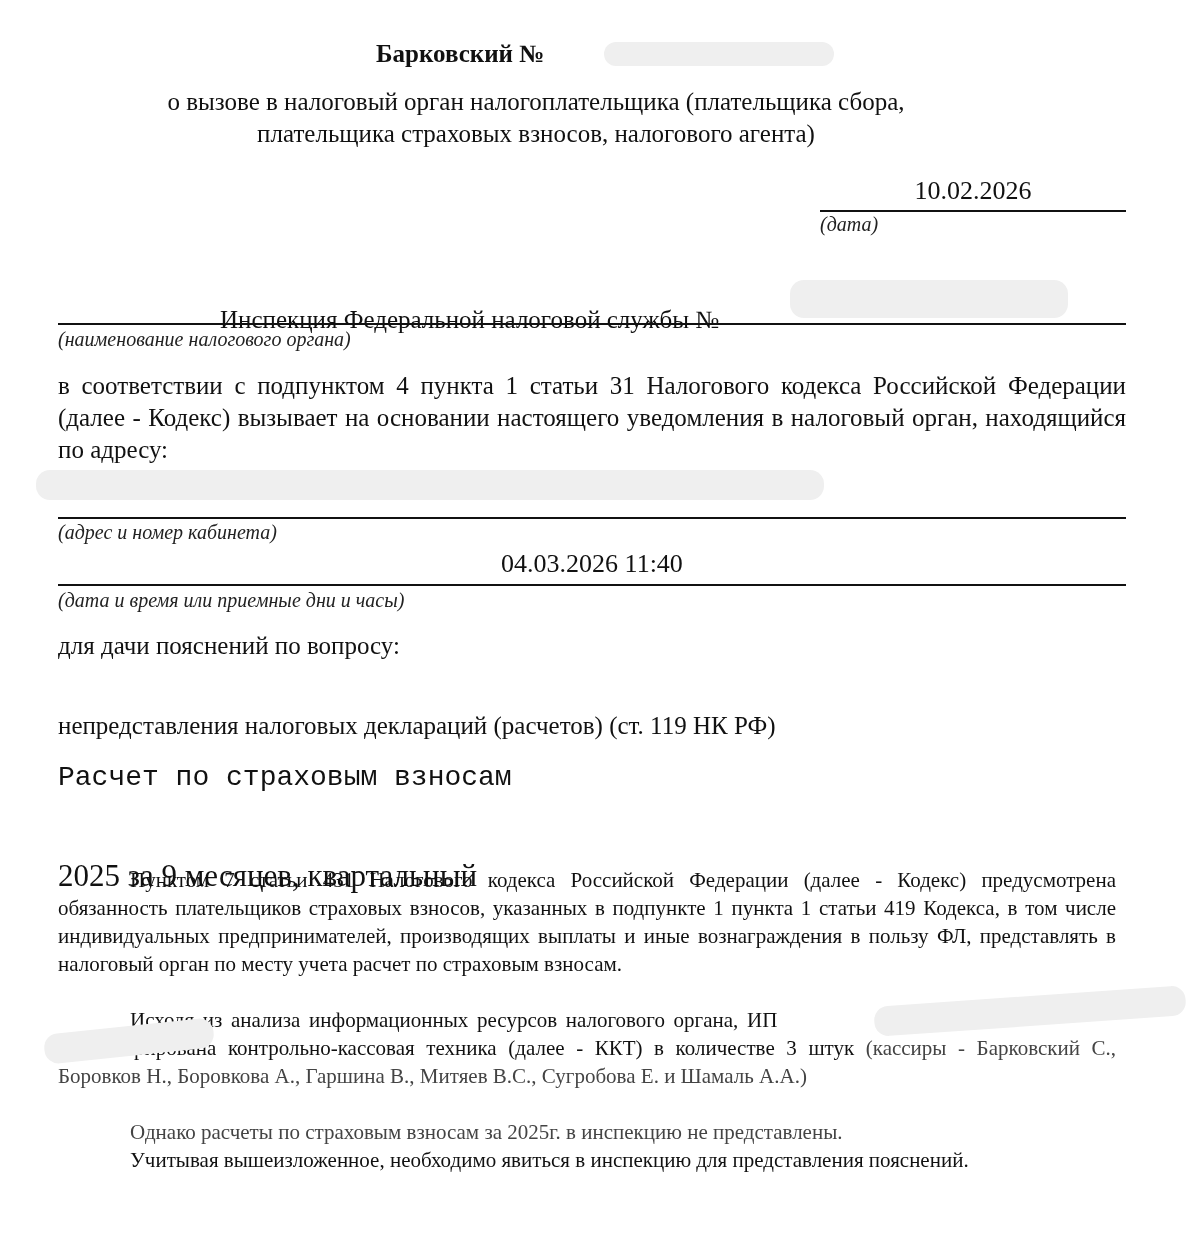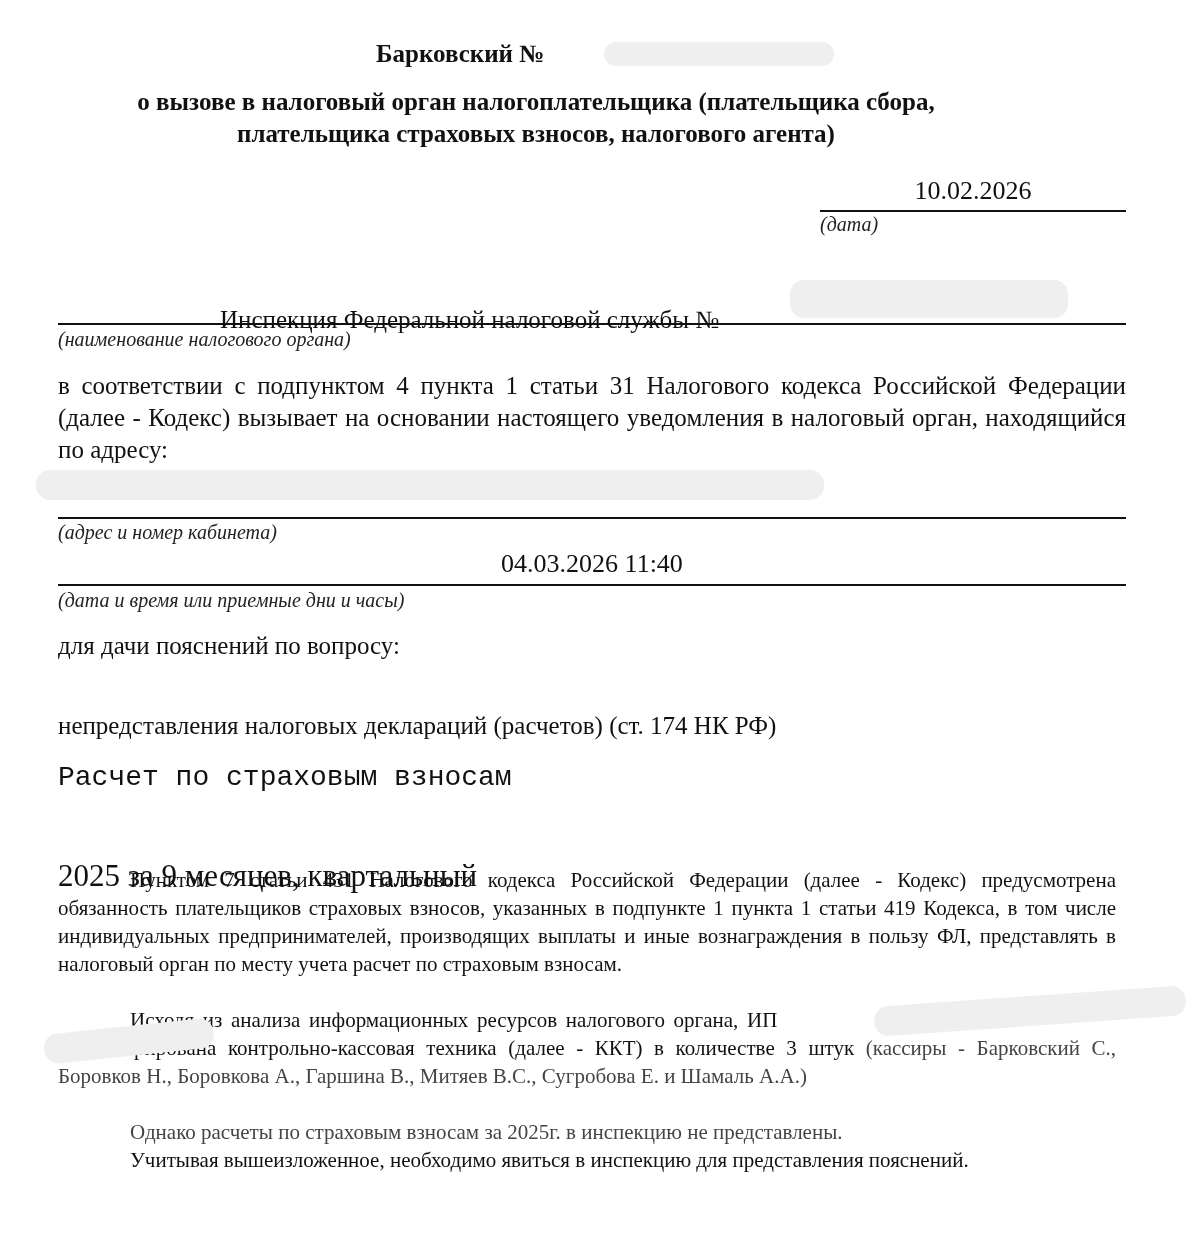--- a/index.html
+++ b/index.html
@@ -2,21 +2,21 @@
 <html><head>
 <meta charset="utf-8">
 <style>
   html, body { margin: 0; padding: 0; background: #ffffff; }
   body {
     width: 1200px; height: 1241px; position: relative; overflow: hidden;
     font-family: "Liberation Serif", "DejaVu Serif", serif; color: #111;
   }
   .abs { position: absolute; }
   .title {
-    left: 0; width: 1072px; text-align: center; font-weight: bold; font-size: 25px;
+    left: 0; width: 1072px; text-align: center; font-weight: normal; font-size: 25px;
   }
   .center { text-align: center; }
   .line { position: absolute; height: 2px; background: #111; }
   .caption { font-style: italic; font-size: 20px; text-align: left; color: #222; }
   .body-text { font-size: 25px; line-height: 32px; text-align: justify; }
   .para { font-size: 21px; line-height: 28px; text-align: justify; }
   .indent { text-indent: 72px; }
   .grey { color: #444; }
   .redact {
     position: absolute; background: #efefef; border-radius: 14px;
@@ -48,21 +48,21 @@
 <div class="abs" style="left:58px; width:1068px; top:470px; font-size:25px;"></div>
 <div class="redact" style="left:36px; top:470px; width:788px; height:30px;"></div>
 <div class="line" style="left:58px; width:1068px; top:517px;"></div>
 <div class="abs caption" style="left:58px; width:1068px; top:521px;">(адрес и номер кабинета)</div>
 
 <div class="abs center" style="left:58px; width:1068px; top:549px; font-size:26px;">04.03.2026 11:40</div>
 <div class="line" style="left:58px; width:1068px; top:584px;"></div>
 <div class="abs caption" style="left:58px; width:1068px; top:589px;">(дата и время или приемные дни и часы)</div>
 
 <div class="abs" style="left:58px; top:632px; font-size:25px;">для дачи пояснений по вопросу:</div>
-<div class="abs" style="left:58px; top:712px; font-size:25px;">непредставления налоговых деклараций (расчетов) (ст. 174 НК РФ)</div>
+<div class="abs" style="left:58px; top:712px; font-size:25px;">непредставления налоговых деклараций (расчетов) (ст. 119 НК РФ)</div>
 <div class="abs" style="left:58px; top:762px; font-size:28px;font-family:Liberation Mono, monospace;">Расчет по страховым взносам</div>
 <div class="abs" style="left:58px; top:858px; font-size:31px;">2025 за 9 месяцев, квартальный</div>
 
 <div class="abs para indent" style="left:58px; width:1058px; top:866px;">Пунктом 7 статьи 431 Налогового кодекса Российской Федерации (далее - Кодекс) предусмотрена обязанность плательщиков страховых взносов, указанных в подпункте 1 пункта 1 статьи 419 Кодекса, в том числе индивидуальных предпринимателей, производящих выплаты и иные вознаграждения в пользу ФЛ, представлять в налоговый орган по месту учета расчет по страховым взносам.</div>
 
 <div class="abs para indent" style="left:58px; width:1058px; top:1006px;">
   <span>Исходя из анализа информационных ресурсов налогового органа, ИП</span>
   <span style="display:inline-block; width:330px;"></span>
   <span>зарегистрирована контрольно-кассовая техника (далее - ККТ) в количестве 3 штук</span>
   <span class="grey">(кассиры - Барковский С., Боровков Н., Боровкова А., Гаршина В., Митяев В.С., Сугробова Е. и Шамаль А.А.)</span>

